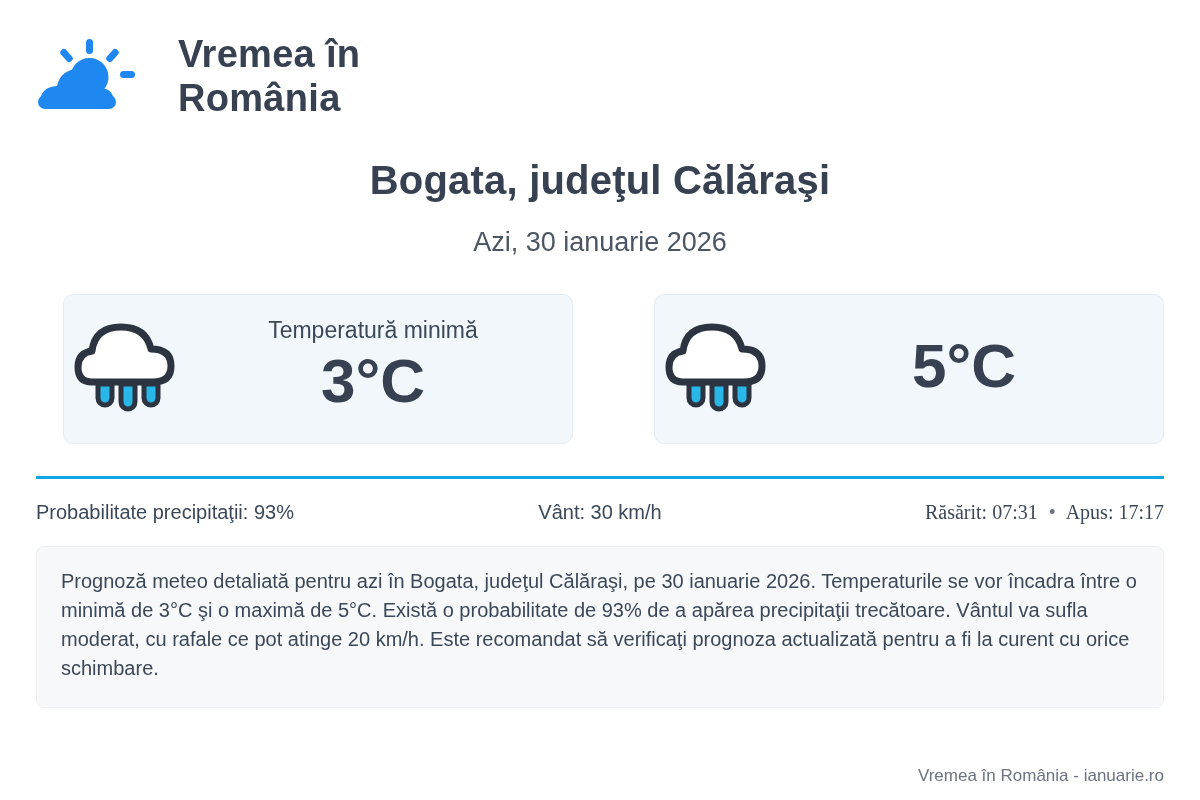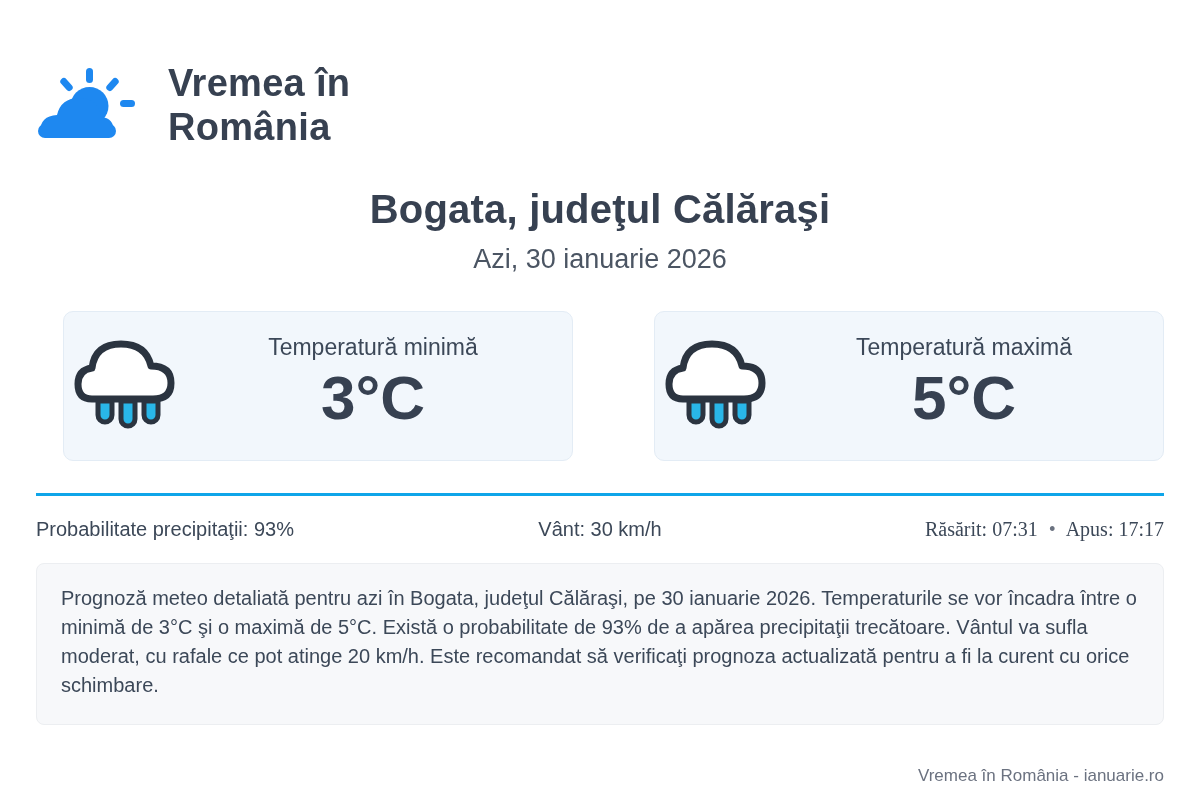--- a/index.html
+++ b/index.html
@@ -16,22 +16,22 @@
     position: relative;
     width: 1200px;
     height: 800px;
     padding: 0 36px;
   }
 
   
   .brand {
     display: flex;
     align-items: center;
-    gap: 22px;
-    padding-top: 61px;
+    gap: 32px;
+    padding-top: 32px;
   }
   .brand-logo {
     width: 110px;
     height: 78px;
     flex: 0 0 110px;
     position: relative;
   }
   .brand-title {
     font-size: 38px;
     line-height: 44px;
@@ -47,21 +47,21 @@
     font-size: 40px;
     font-weight: bold;
     color: #374151;
     margin-top: 38px;
     letter-spacing: 0.2px;
   }
   .date-line {
     text-align: center;
     font-size: 27px;
     color: #4b5563;
-    margin-top: 12px;
+    margin-top: 24px;
     font-weight: normal;
   }
 
   
   .cards {
     display: flex;
     gap: 54px;
     margin-top: 36px;
   }
   .card {
@@ -188,21 +188,20 @@
         <svg width="120" height="110" viewBox="0 0 120 110" xmlns="http://www.w3.org/2000/svg">
           <path d="M24 68 q-14 0 -14 -15 q0 -14 14 -16 q3 -24 29 -24 q25 0 30 22 q20 0 20 17 q0 16 -18 16 z" fill="#ffffff" stroke="#2b3440" stroke-width="7" stroke-linejoin="round"></path>
           <g fill="#29b6e8" stroke="#2b3440" stroke-width="5" stroke-linejoin="round">
             <path d="M30 70 l0 14 a7 7 0 0 0 14 0 l0 -14 z"></path>
             <path d="M53 70 l0 18 a7 7 0 0 0 14 0 l0 -18 z"></path>
             <path d="M76 70 l0 14 a7 7 0 0 0 14 0 l0 -14 z"></path>
           </g>
         </svg>
       </div>
       <div class="card-text">
-        <div class="card-label">Temperatură maximă</div>
         <div class="card-value">5°C</div>
       </div>
     </div>
   </div>
 
   <div class="stats">
     <div class="stats-left">Probabilitate precipitaţii: 93%</div>
     <div class="stats-mid">Vânt: 30 km/h</div>
     <div class="stats-right">
       <span>Răsărit: 07:31</span>

